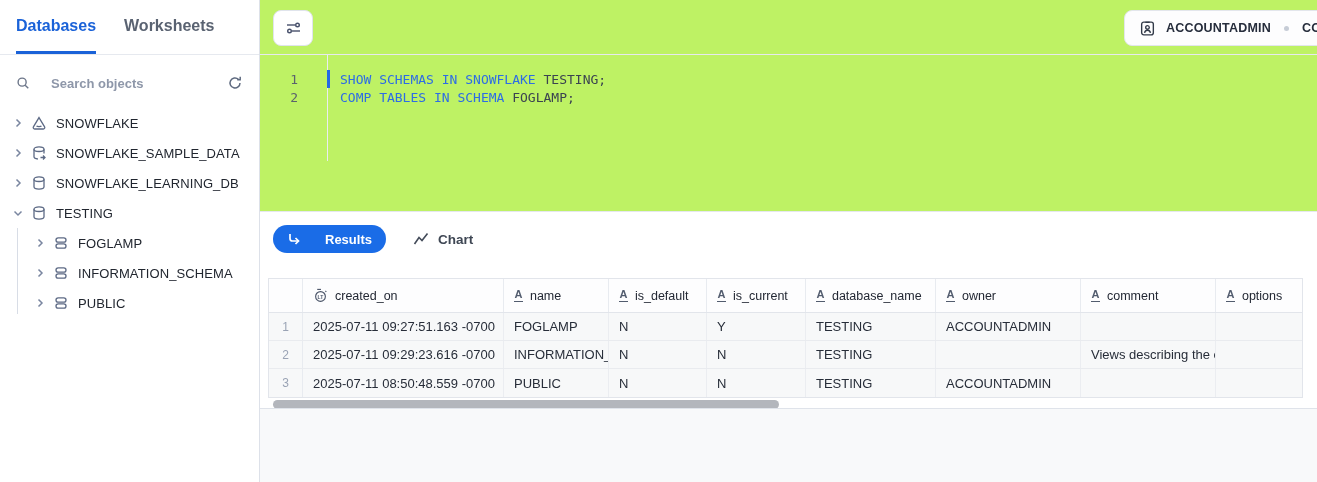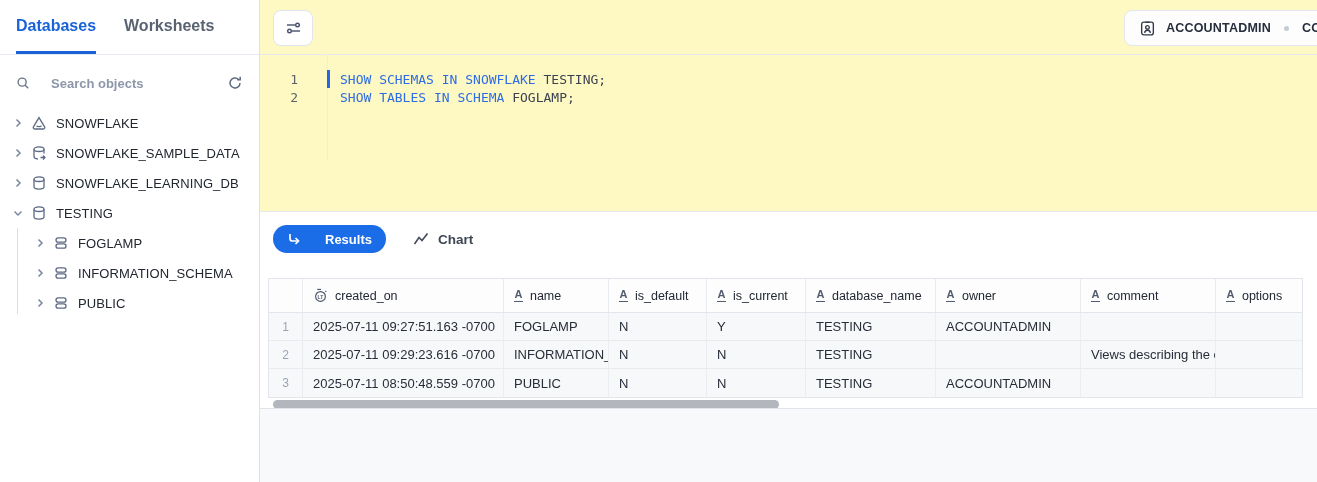--- a/index.html
+++ b/index.html
@@ -22,21 +22,21 @@
   .tree-row { height:30px; display:flex; align-items:center; padding-left:10px; cursor:pointer; }
   .tree-row .chev { width:16px; display:flex; justify-content:center; }
   .tree-row .t-icon { margin-left:5px; }
   .tree-row .t-label { margin-left:9px; font-size:13px; color:#21262f; letter-spacing:.1px; }
   .tree-children { position:relative; }
   .tree-children::before { content:""; position:absolute; left:17px; top:0; bottom:4px;
     width:1px; background:#d8dde6; }
   .tree-children .tree-row { padding-left:32px; }
 
   
-  .main { position:absolute; left:260px; top:0; right:0; bottom:0; background:#fef9c3; overflow:hidden; }
+  .main { position:absolute; left:260px; top:0; right:0; bottom:0; background:#bef264; overflow:hidden; }
   .toolbar { position:relative; height:55px; border-bottom:1px solid #e6e9ef; overflow:hidden; }
   .sliders-btn { position:absolute; left:13px; top:10px; width:40px; height:36px; background:#fff;
     border:1px solid #e0e4ec; border-radius:8px; display:flex; align-items:center; justify-content:center;
     cursor:pointer; }
   .ctx-pill { position:absolute; left:864px; top:10px; height:36px; width:420px; background:#fdfdfe;
     border:1px solid #e3e6ec; border-radius:8px; display:flex; align-items:center; padding:0 14px;
     cursor:pointer; }
   .ctx-pill .role { margin-left:10px; font-size:12.5px; font-weight:700; color:#262d3c; letter-spacing:.2px; }
   .ctx-dot { width:5px; height:5px; border-radius:50%; background:#c6ccd6; margin:0 13px; }
   .ctx-pill .wh { font-size:12.5px; font-weight:700; color:#262d3c; letter-spacing:.2px; }
@@ -253,21 +253,21 @@
 
 
   <div class="editor">
     <div class="gutter" id="gutter">
         <div class="ln">1</div>
         <div class="ln">2</div>
       </div>
     <div class="code" id="code">
       <div class="caret"></div>
     <div class="cl"><span class="kw">SHOW SCHEMAS IN SNOWFLAKE </span><span class="pl">TESTING;</span></div>
-        <div class="cl"><span class="kw">SHOW TABLES IN SCHEMA </span><span class="pl">FOGLAMP;</span></div>
+        <div class="cl"><span class="kw">COMP TABLES IN SCHEMA </span><span class="pl">FOGLAMP;</span></div>
       </div>
   </div>
 
   <div class="results">
     <div class="res-tabs">
       <div class="res-pill">
         <span>
           <svg width="14" height="14" viewBox="0 0 14 14" fill="none" stroke="#fff" stroke-width="1.7">
             <path d="M3 2 v4.5 a2.5 2.5 0 0 0 2.5 2.5 H11"></path>
             <path d="M8.5 6 L11.5 9 L8.5 12"></path>

